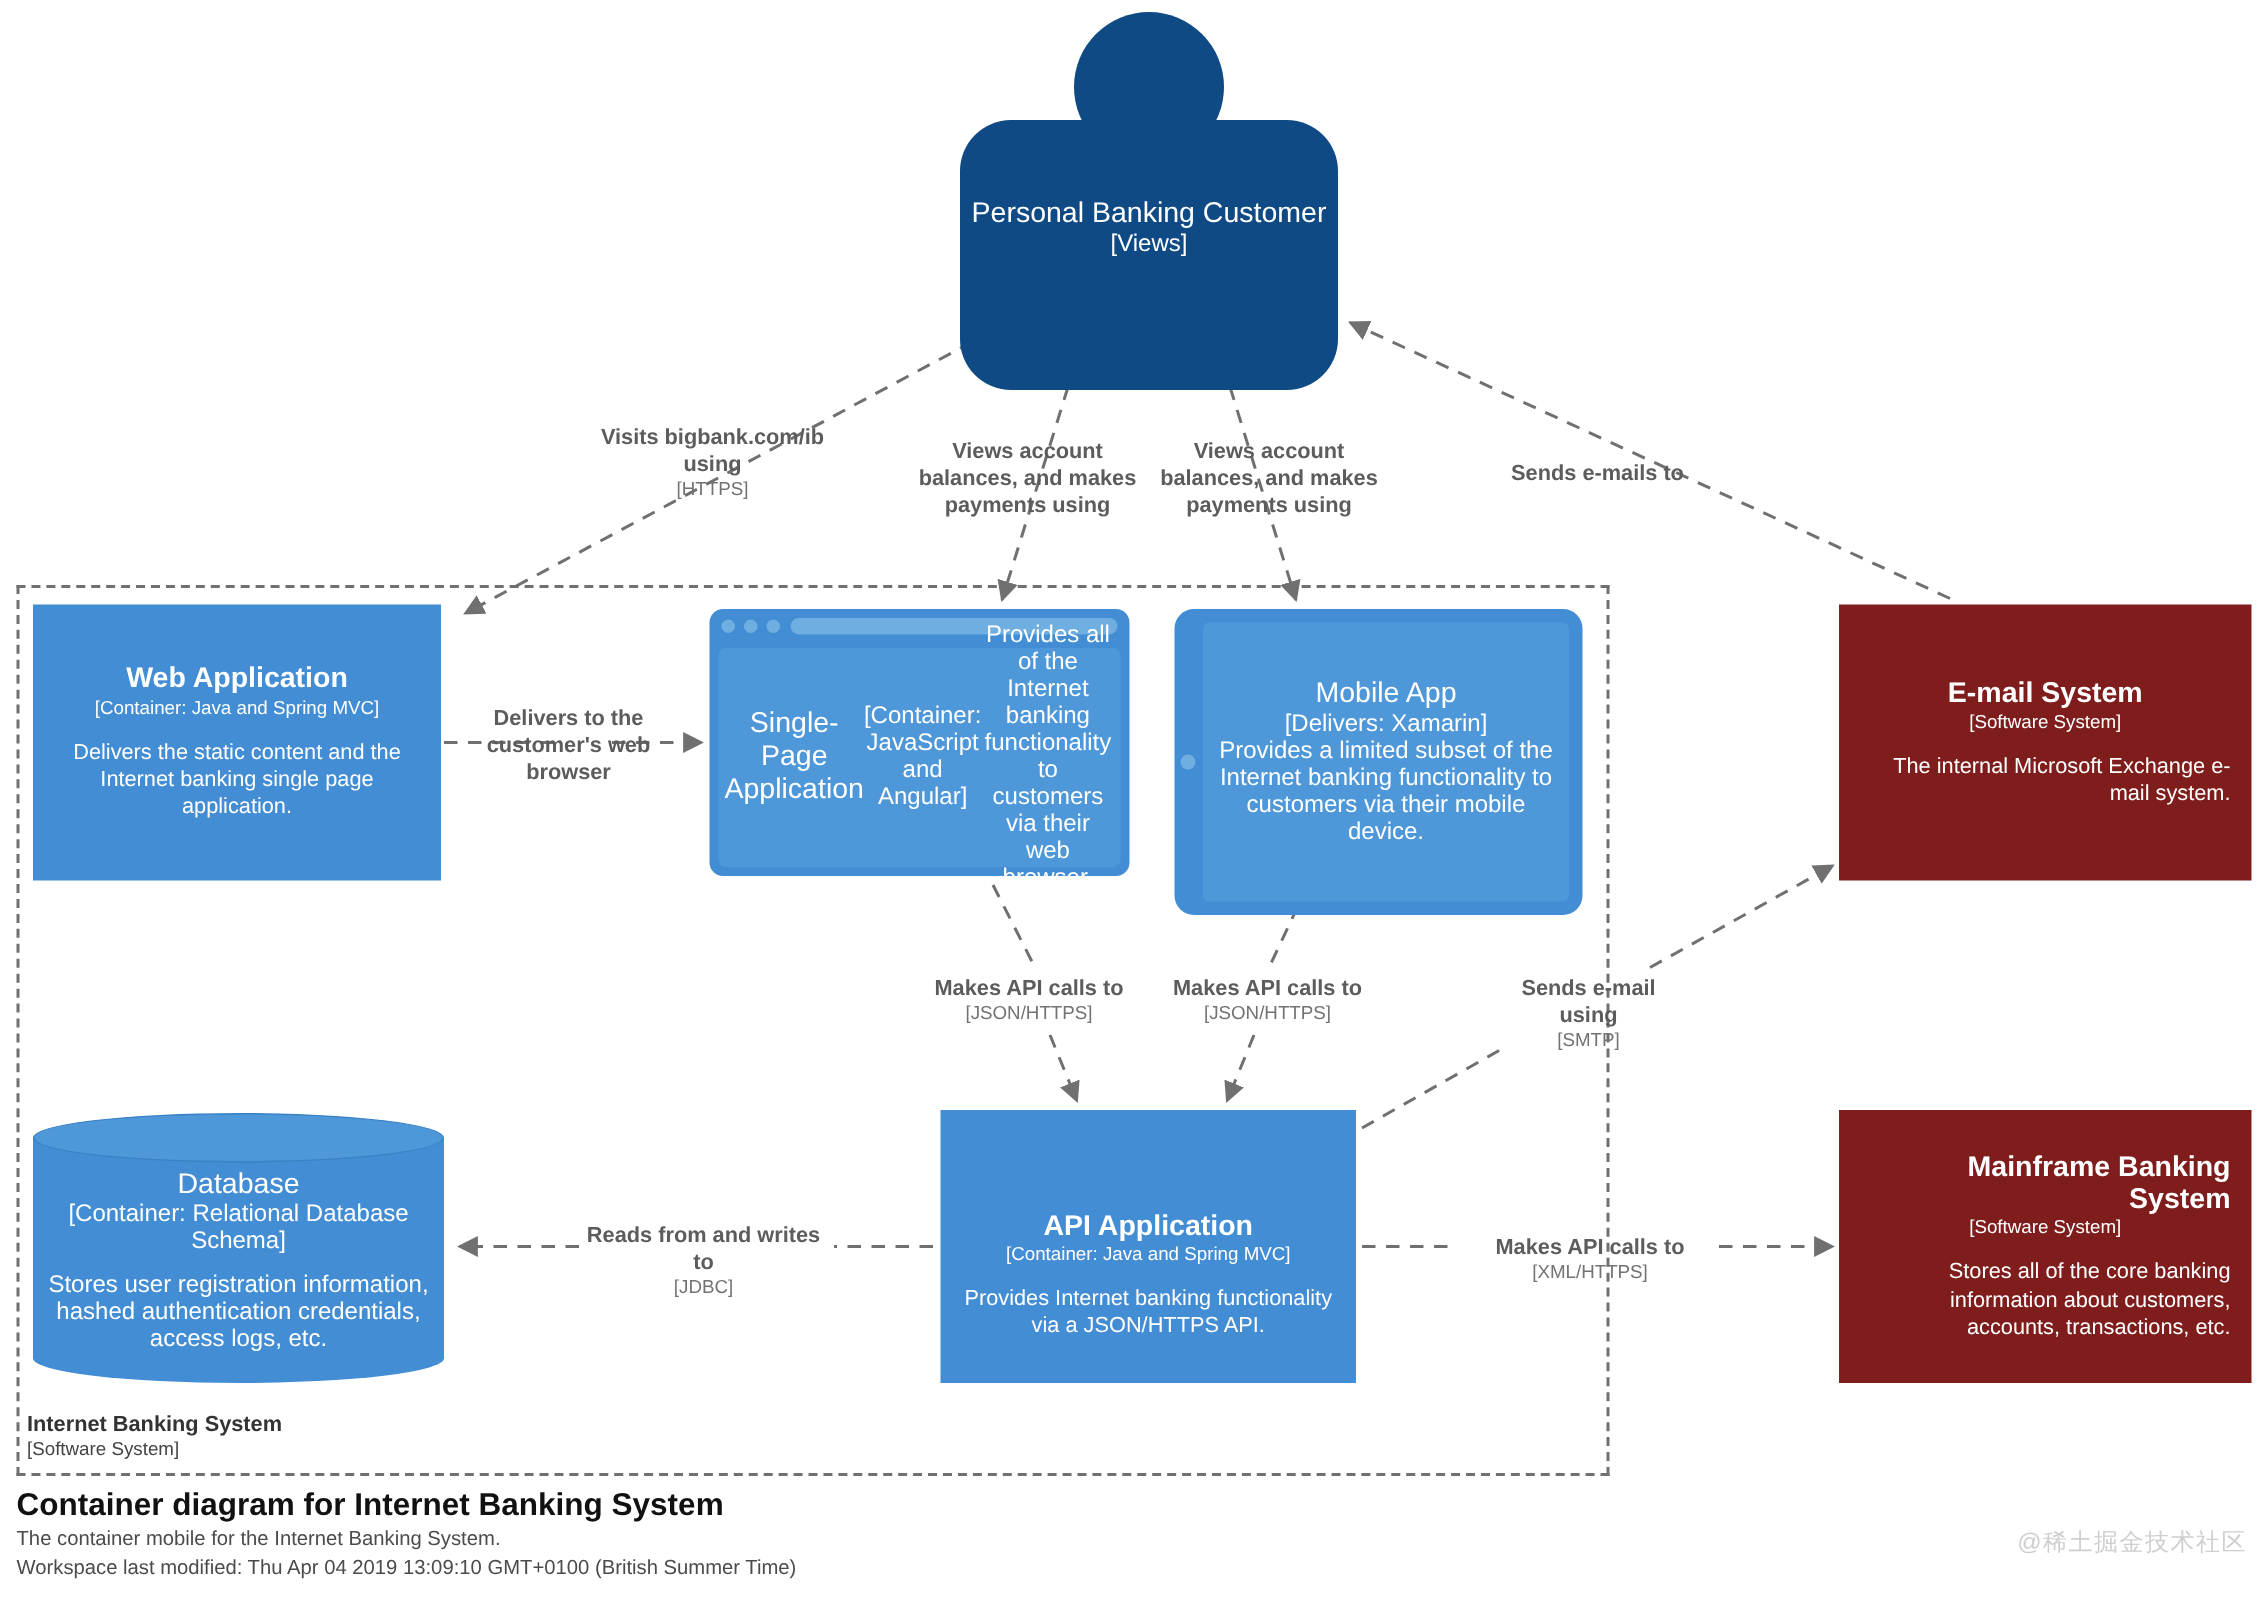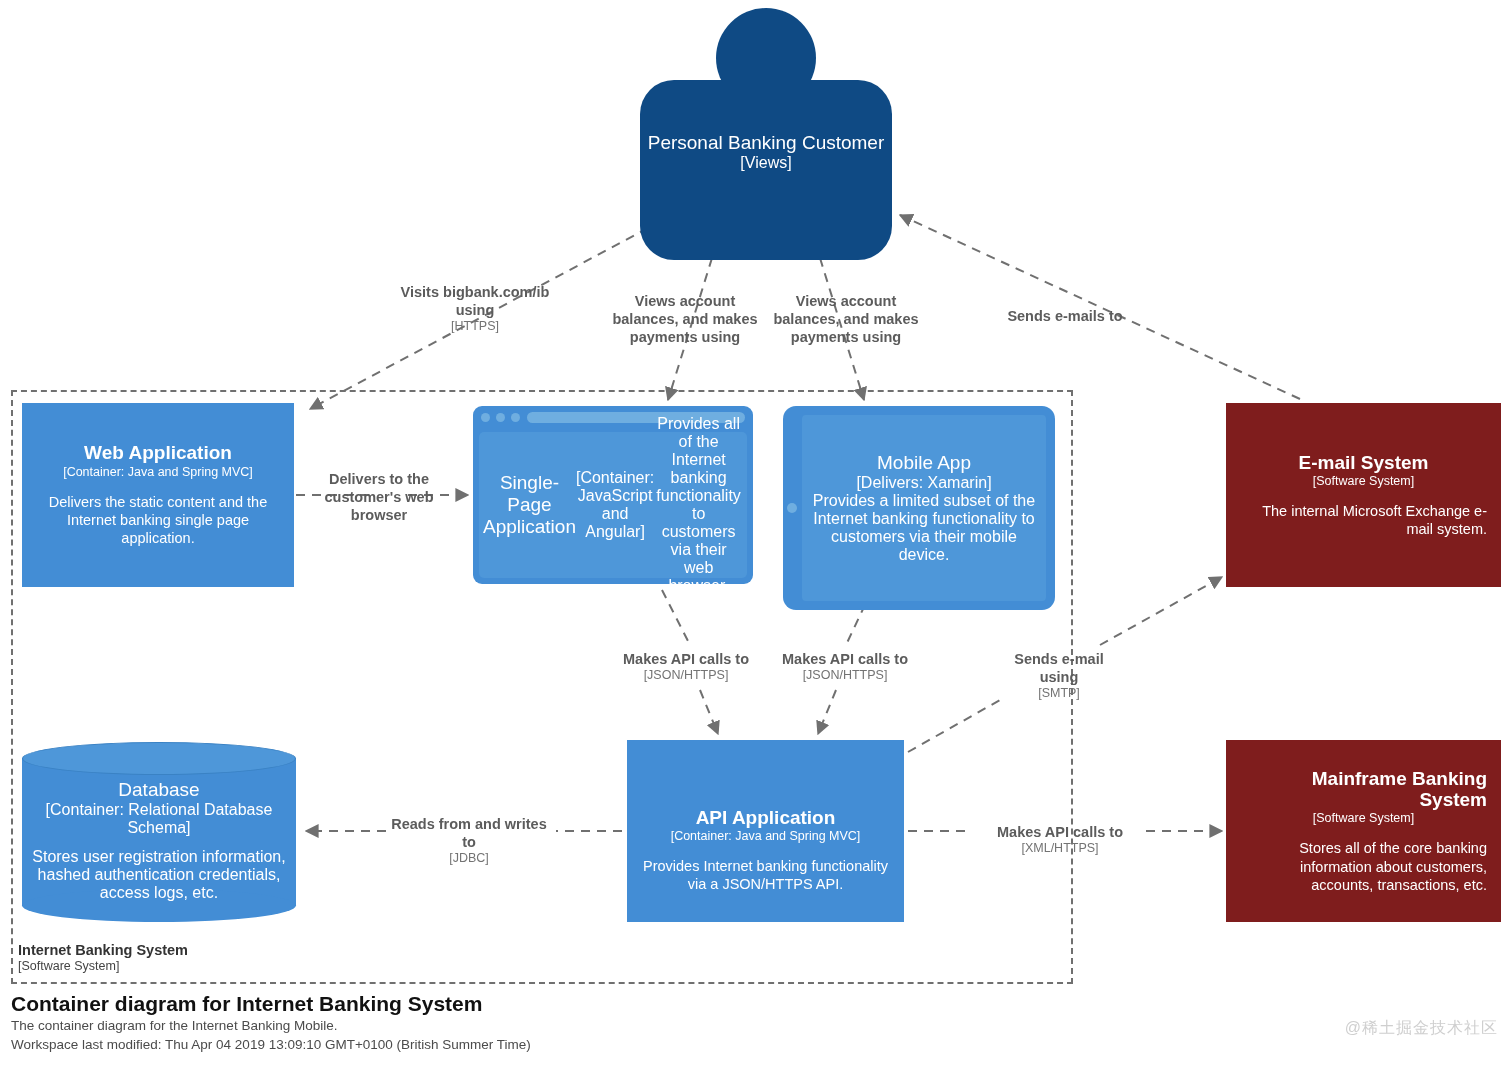--- a/index.html
+++ b/index.html
@@ -521,19 +521,19 @@
     <span class="el-tech">[JDBC]</span>
   </div>
 
   <div id="lbl-api-mainframe" class="edge-label">
     <span class="el-text">Makes API calls to</span>
     <span class="el-tech">[XML/HTTPS]</span>
   </div>
 
   <div id="footer">
     <div id="footer-title">Container diagram for Internet Banking System</div>
-    <div id="footer-sub">The container diagram for the Internet Banking Mobile.</div>
+    <div id="footer-sub">The container mobile for the Internet Banking System.</div>
     <div id="footer-modified">Workspace last modified: Thu Apr 04 2019 13:09:10 GMT+0100 (British Summer Time)</div>
   </div>
 
   <div id="watermark">@稀土掘金技术社区</div>
 
 </div>
 
 </body></html>

